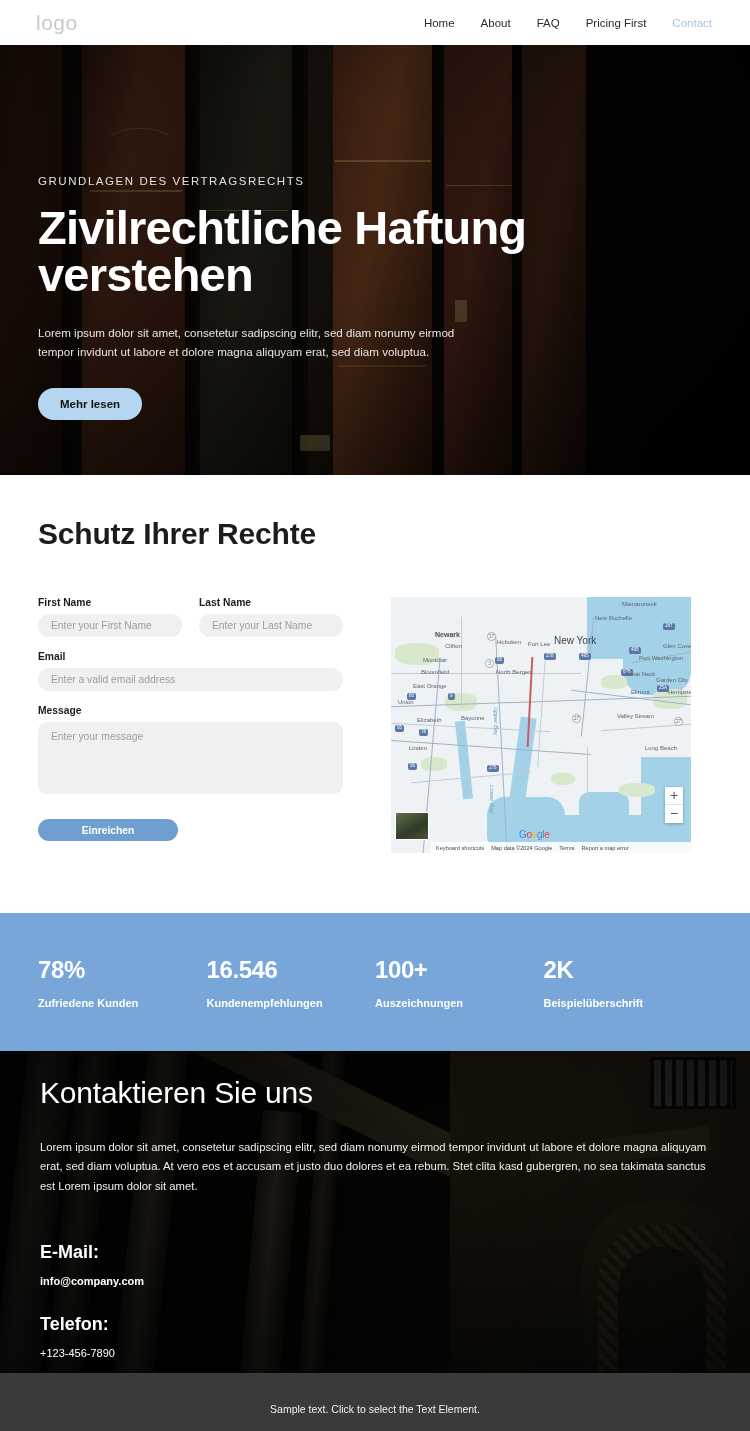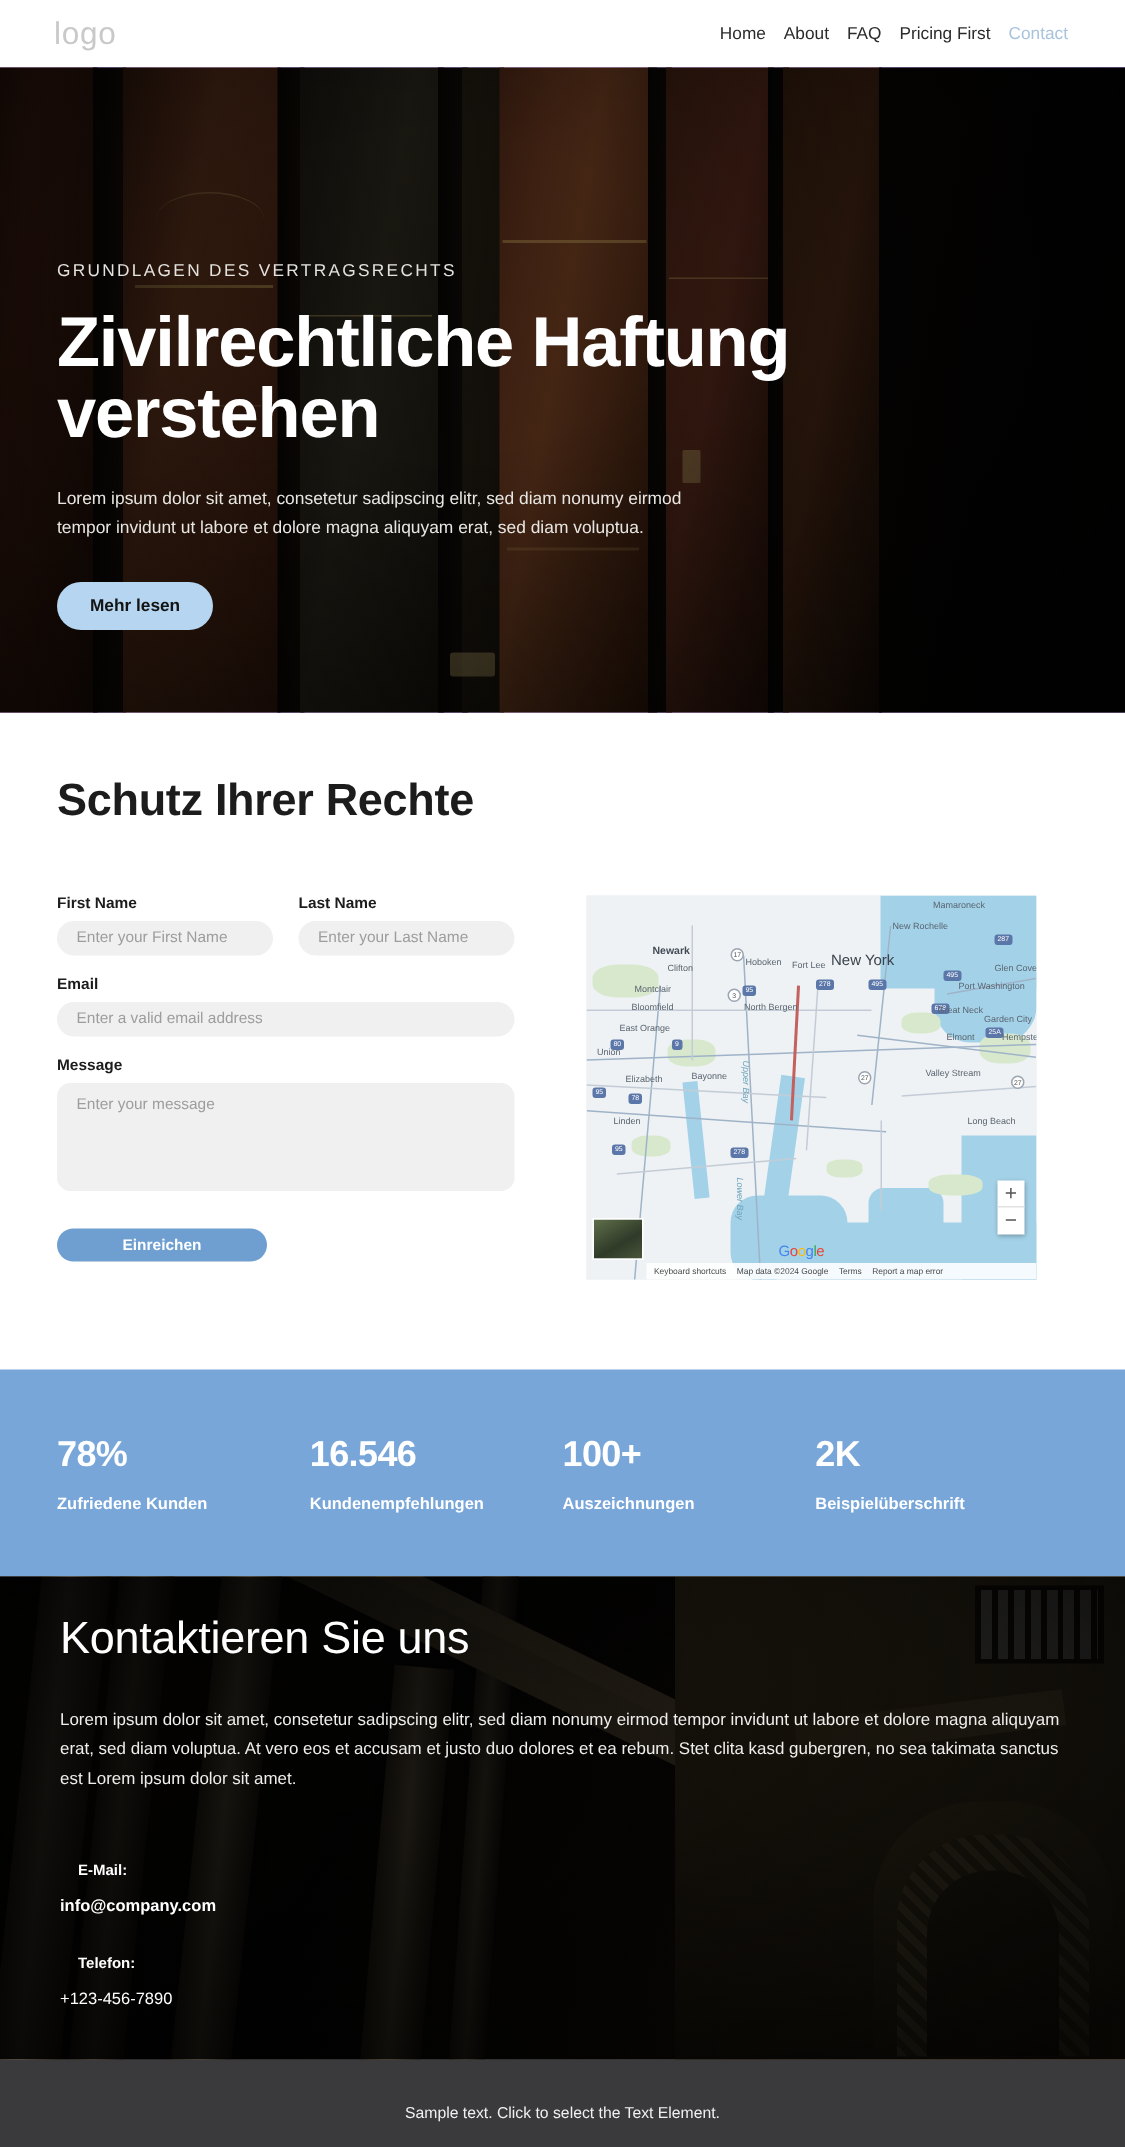--- a/index.html
+++ b/index.html
@@ -18,35 +18,35 @@
     align-items: center;
     justify-content: space-between;
     padding: 0 38px 0 36px;
   }
   .logo {
     font-size: 21px;
     color: #c9c9c9;
     letter-spacing: 0.5px;
     font-weight: 400;
   }
-  .nav { display: flex; align-items: center; gap: 12px; }
+  .nav { display: flex; align-items: center; gap: 26px; }
   .nav-link {
     font-size: 11.5px;
     color: #2b2b2b;
     text-decoration: none;
     white-space: nowrap;
   }
   .nav-link.active { color: #a9c3dd; }
 
   
   .hero {
     position: relative;
     height: 430px;
     overflow: hidden;
-    background: #8b5cf6;
+    background: #000000;
   }
   .hero-bg { position: absolute; inset: 0; }
   .book {
     position: absolute;
     top: -10px;
     bottom: -10px;
     border-radius: 2px;
   }
   .hero-overlay {
     position: absolute; inset: 0;
@@ -314,25 +314,24 @@
     margin-bottom: 28px;
   }
   .contact-desc {
     font-size: 11.3px;
     line-height: 1.72;
     color: #efeeec;
     max-width: 672px;
     margin-bottom: 46px;
   }
   .cinfo-lbl {
-    font-size: 10px;
+    font-size: 18px;
     font-weight: 700;
     color: #ffffff;
     margin-bottom: 12px;
-    margin-left: 12px;
   }
   .cinfo-val {
     font-size: 11px;
     font-weight: 700;
     color: #ffffff;
     margin-bottom: 27px;
   }
   .cinfo-val.light { font-weight: 400; }
 
   

